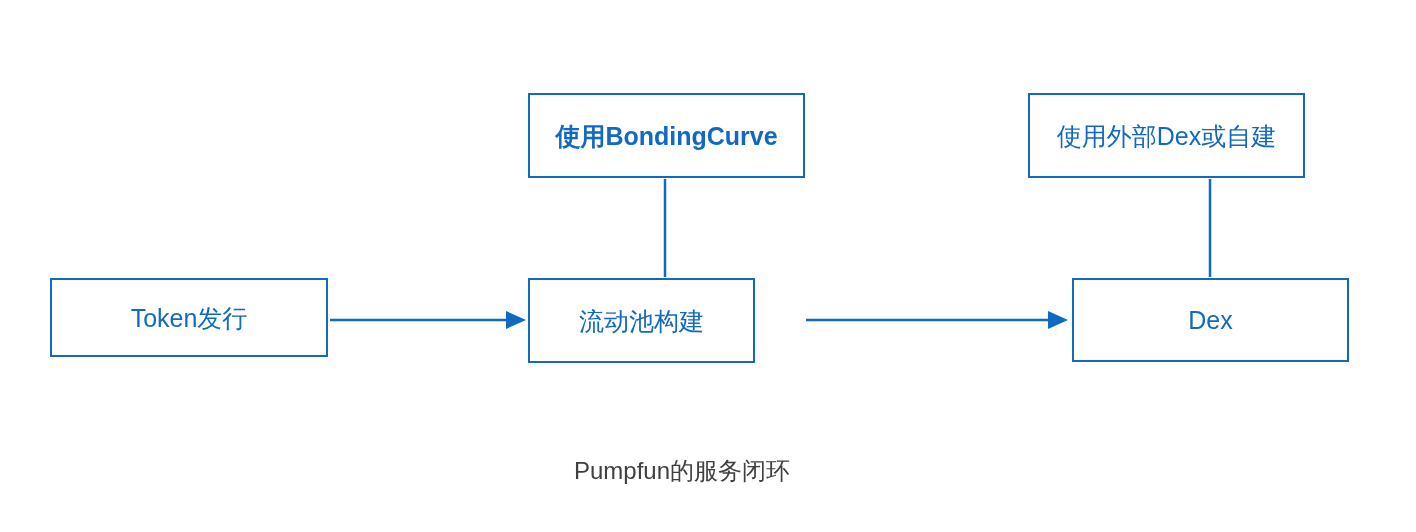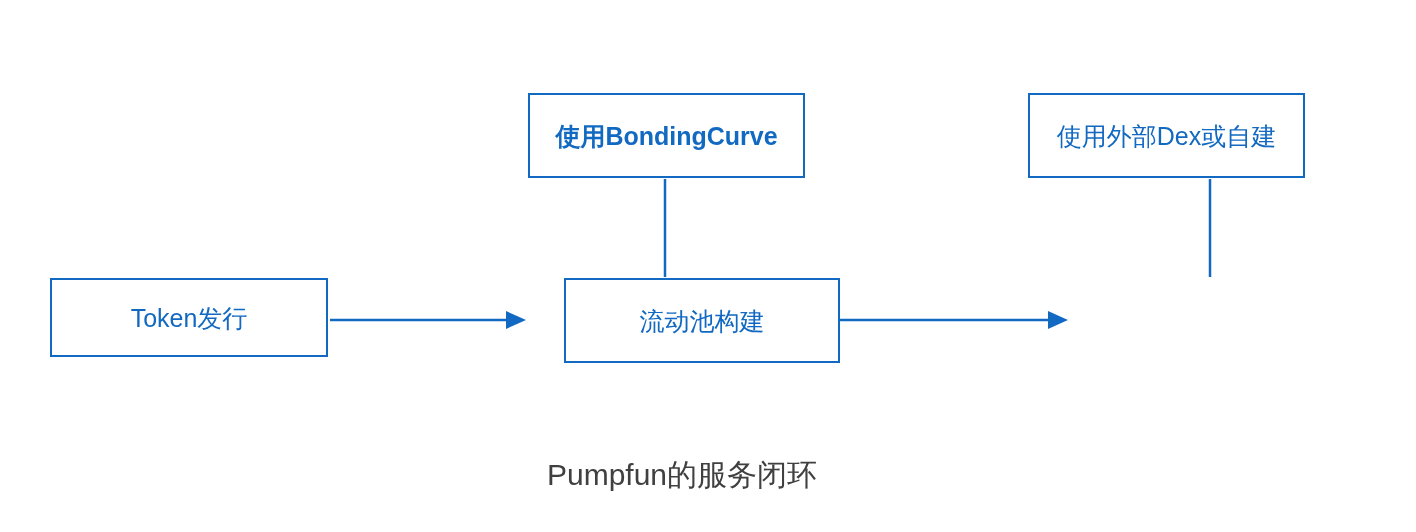--- a/index.html
+++ b/index.html
@@ -41,31 +41,31 @@
     border: 2px solid var(--accent);
     color: var(--accent);
     display: flex;
     align-items: center;
     justify-content: center;
     text-align: center;
     font-size: 25px;
     line-height: 1.2;
   }
   .node-token    { left: 50px;   top: 278px; width: 278px; height: 79px; }
-  .node-pool     { left: 528px;  top: 278px; width: 276px; height: 85px; margin-left: 36px; }
+  .node-pool     { left: 528px;  top: 278px; width: 227px; height: 85px; }
   .node-dex      { left: 1072px; top: 278px; width: 277px; height: 84px; }
   .note-bonding  { left: 528px;  top: 93px;  width: 277px; height: 85px; font-weight: bold; }
   .note-external { left: 1028px; top: 93px;  width: 277px; height: 85px; }
   .caption {
     position: absolute;
     left: 0;
     top: 455px;
     width: 1364px;
     text-align: center;
-    font-size: 30px;
+    font-size: 24px;
     color: var(--caption);
   }
 </style>
 </head>
 <body>
 
 <div class="canvas">
 
   <svg class="edges" viewBox="0 0 1416 532" aria-hidden="true">
 
@@ -89,20 +89,23 @@
   </svg>
 
   <div class="node node-token">
     <span>Token发行</span>
   </div>
 
   <div class="node node-pool">
     <span>流动池构建</span>
   </div>
 
+  <div class="node node-dex">
+    <span>Dex</span>
+  </div>
 
   <div class="node note-bonding">
     <span>使用BondingCurve</span>
   </div>
 
   <div class="node note-external">
     <span>使用外部Dex或自建</span>
   </div>
 
   <div class="caption">Pumpfun的服务闭环</div>

